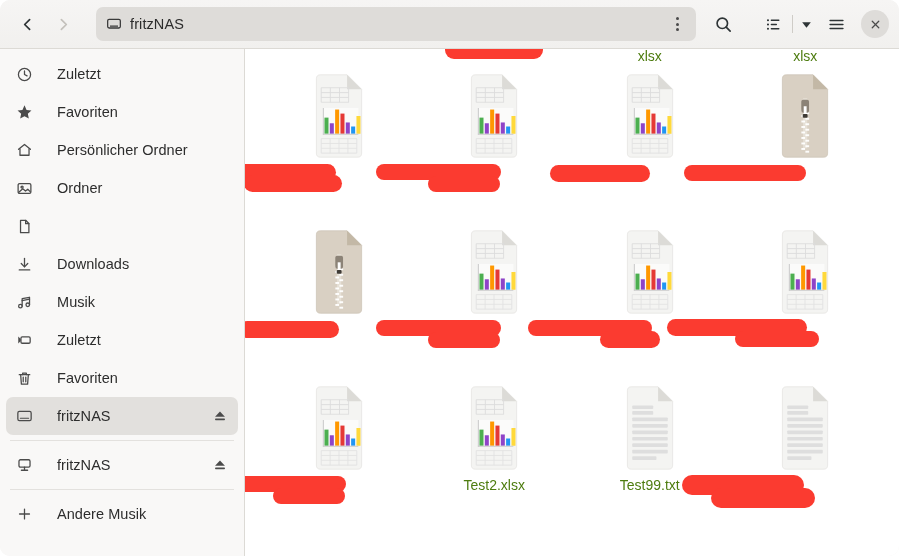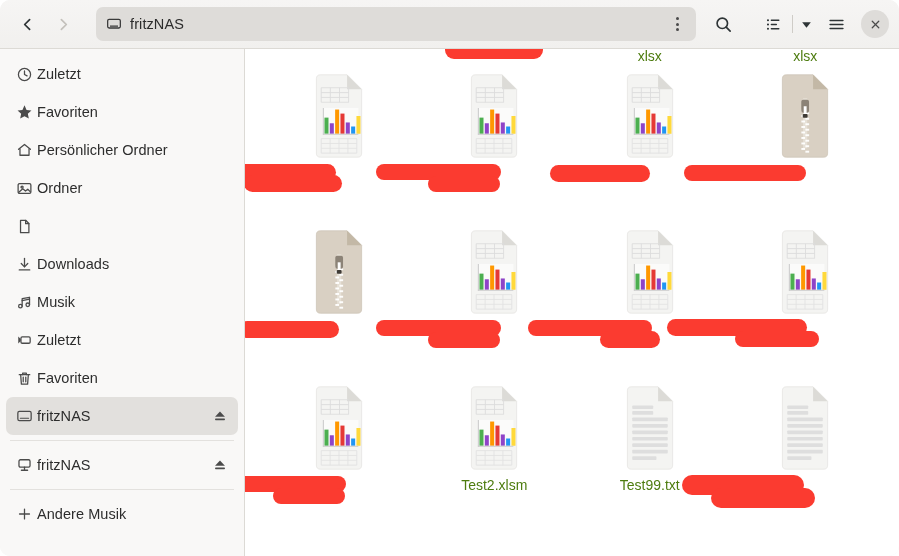--- a/index.html
+++ b/index.html
@@ -122,21 +122,21 @@
   }
   .side-item {
     display: flex;
     align-items: center;
     height: 38px;
     margin: 0 6px;
     padding: 0 10px;
     border-radius: 7px;
     cursor: pointer;
     box-sizing: border-box;
-    gap: 4px;
+    gap: 24px;
   }
   .side-item.selected { background: #e2e0dd; }
   .side-item .si-icon {
     width: 17px; height: 17px;
     display: flex; align-items: center; justify-content: center;
     flex: 0 0 17px;
     color: #4b4b4b;
   }
   .side-item .si-label {
     font-size: 14.5px;
@@ -802,21 +802,21 @@
                 <line x1="12" y1="86" x2="56" y2="86" stroke="#e2e2e2" stroke-width="1.1"></line>
                 <line x1="12" y1="92" x2="56" y2="92" stroke="#e2e2e2" stroke-width="1.1"></line>
                 <line x1="12" y1="98" x2="56" y2="98" stroke="#e2e2e2" stroke-width="1.1"></line>
                 <line x1="12" y1="80" x2="12" y2="98" stroke="#e2e2e2" stroke-width="1.1"></line>
                 <line x1="23" y1="80" x2="23" y2="98" stroke="#e2e2e2" stroke-width="1.1"></line>
                 <line x1="34" y1="80" x2="34" y2="98" stroke="#e2e2e2" stroke-width="1.1"></line>
                 <line x1="45" y1="80" x2="45" y2="98" stroke="#e2e2e2" stroke-width="1.1"></line>
                 <line x1="56" y1="80" x2="56" y2="98" stroke="#e2e2e2" stroke-width="1.1"></line>
   </svg>
             </div>
-            <div class="fname">Test2.xlsm</div>
+            <div class="fname">Test2.xlsx</div>
           </div>
           <div class="cell">
             <div class="icon-wrap">
               <svg width="68" height="84" viewBox="0 0 68 104">
     <path d="M6 6 a5 5 0 0 1 5-5 h33 l18 18 v79 a5 5 0 0 1 -5 5 h-46 a5 5 0 0 1 -5-5 z" fill="#f4f4f2" stroke="#e6e5e2" stroke-width="1"></path>
     <path d="M44 1 l18 18 h-18 z" fill="#dcdbd7"></path>
     <rect x="12" y="24" width="26" height="4.6" rx="1" fill="#dedede"></rect>
                 <rect x="12" y="31" width="26" height="4.6" rx="1" fill="#dedede"></rect>
                 <rect x="12" y="39" width="44" height="4.6" rx="1" fill="#dedede"></rect>
                 <rect x="12" y="47" width="44" height="4.6" rx="1" fill="#dedede"></rect>

